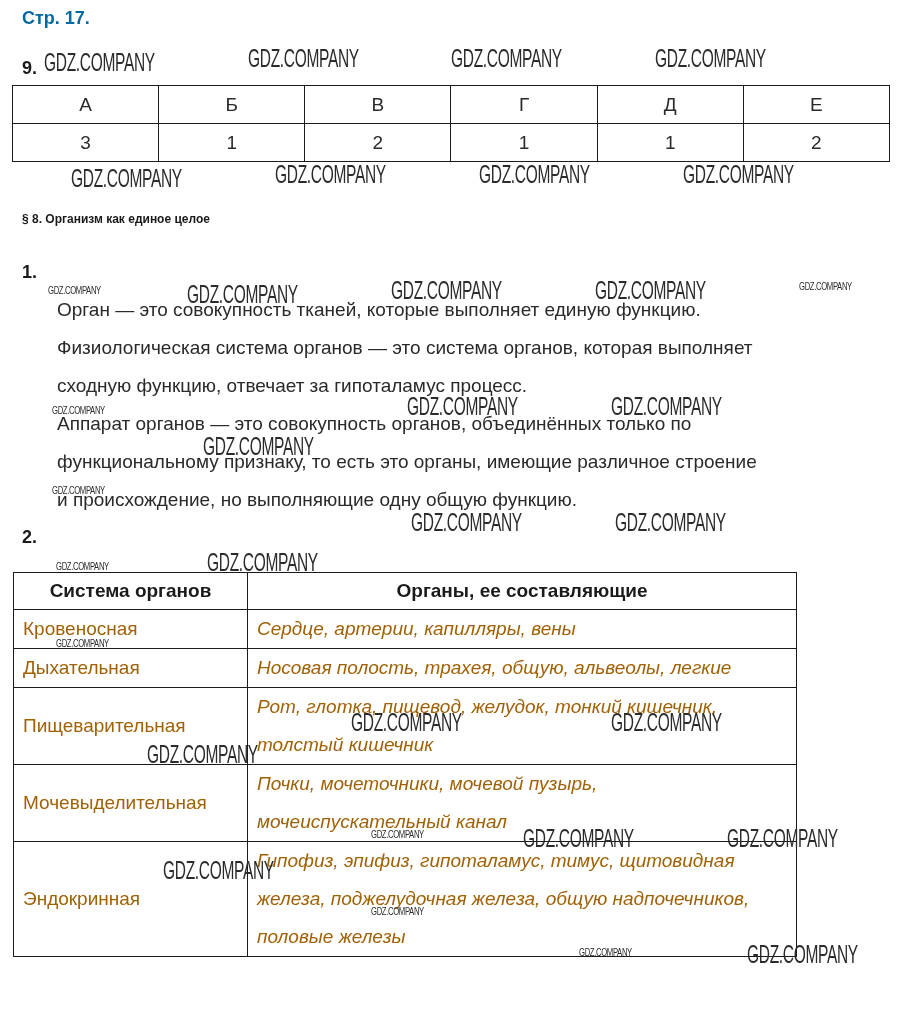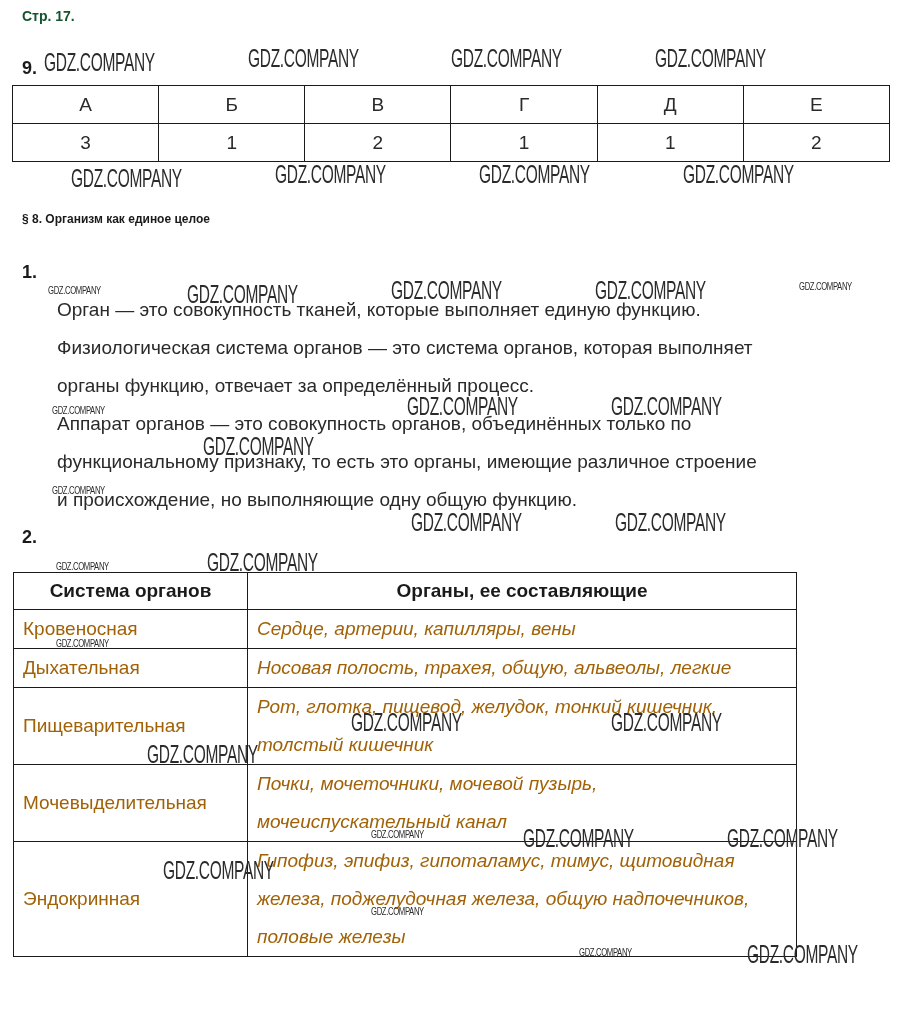--- a/index.html
+++ b/index.html
@@ -1,21 +1,21 @@
 <!DOCTYPE html>
 <html><head>
   <meta charset="utf-8">
   <style>
     html, body { margin: 0; padding: 0; background: #ffffff; }
     body {
       width: 903px; height: 1010px; position: relative; overflow: hidden;
       font-family: "Liberation Sans", sans-serif; color: #222222;
     }
     .abs { position: absolute; white-space: nowrap; }
-    .page-label { left: 22px; top: 8px; font-size: 14px; font-weight: bold; color: #14532d; }
+    .page-label { left: 22px; top: 8px; font-size: 18px; font-weight: bold; color: #0369a1; }
     .task-num { font-size: 18px; font-weight: bold; color: #1a1a1a; }
     .section-title { left: 22px; top: 212px; font-size: 12px; font-weight: bold; color: #1a1a1a; }
     .para { font-size: 19px; color: #2a2a2a; line-height: 38px; }
 
     table.ans {
       position: absolute; left: 12px; top: 85px; width: 878px;
       border-collapse: collapse; table-layout: fixed;
     }
     table.ans td {
       border: 1.5px solid #1a1a1a; height: 37px; padding: 0;
@@ -68,21 +68,21 @@
     <td>2</td>
   </tr>
 </tbody>
   </table>
 
 <div class="abs section-title">§ 8. Организм как единое целое</div>
 
 <div class="abs task-num" style="left:22px; top:262px;">1.</div>
 <div class="abs para" style="left:57px; top:291px;">Орган — это совокупность тканей, которые выполняет единую функцию.</div>
 <div class="abs para" style="left:57px; top:329px;">Физиологическая система органов — это система органов, которая выполняет</div>
-<div class="abs para" style="left:57px; top:367px;">органы функцию, отвечает за определённый процесс.</div>
+<div class="abs para" style="left:57px; top:367px;">сходную функцию, отвечает за гипоталамус процесс.</div>
 <div class="abs para" style="left:57px; top:405px;">Аппарат органов — это совокупность органов, объединённых только по</div>
 <div class="abs para" style="left:57px; top:443px;text-align:center;">функциональному признаку, то есть это органы, имеющие различное строение</div>
 <div class="abs para" style="left:57px; top:481px;">и происхождение, но выполняющие одну общую функцию.</div>
 
 <div class="abs task-num" style="left:22px; top:527px;">2.</div>
 <table class="sys">
   <colgroup>
       <col style="width:234px">
       <col>
     </colgroup>

